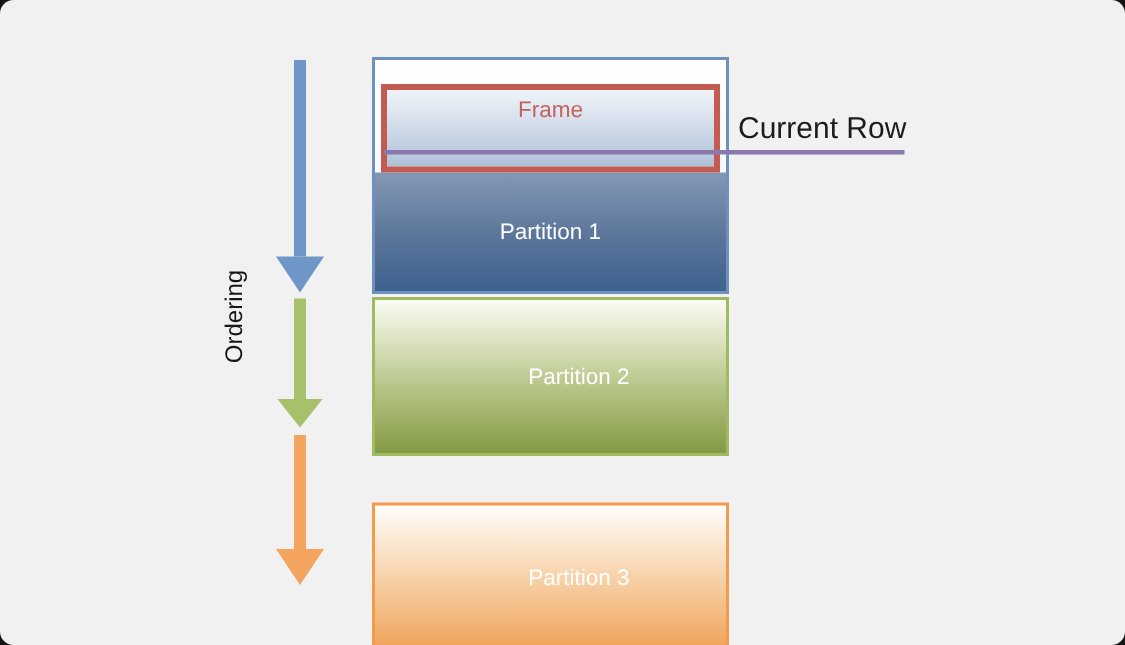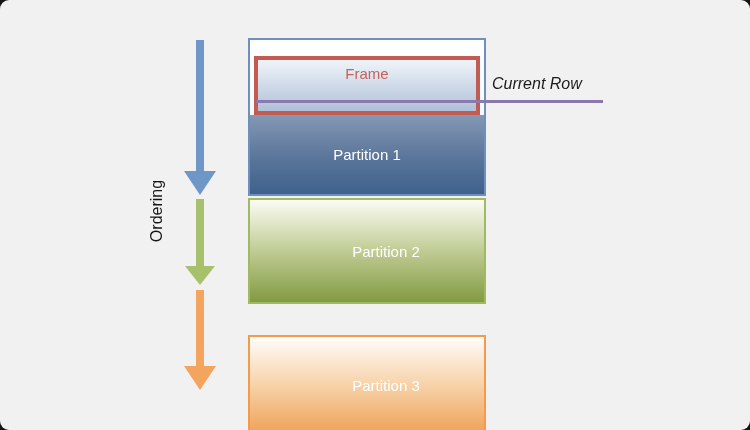--- a/index.html
+++ b/index.html
@@ -118,23 +118,22 @@
     left: 256px;
     top: 100px;
     width: 347px;
     height: 3px;
     background: #8b78ad;
   }
   .current-row-label {
     position: absolute;
     left: 492px;
     top: 75px;
-    font-size: 16px;
+    font-size: 20px;
     color: #1c1c1c;
-    font-style: italic;
   }
 </style>
 </head>
 <body>
 
 <div class="stage">
   <div class="canvas">
 
     <div class="ordering-label">Ordering</div>
 

